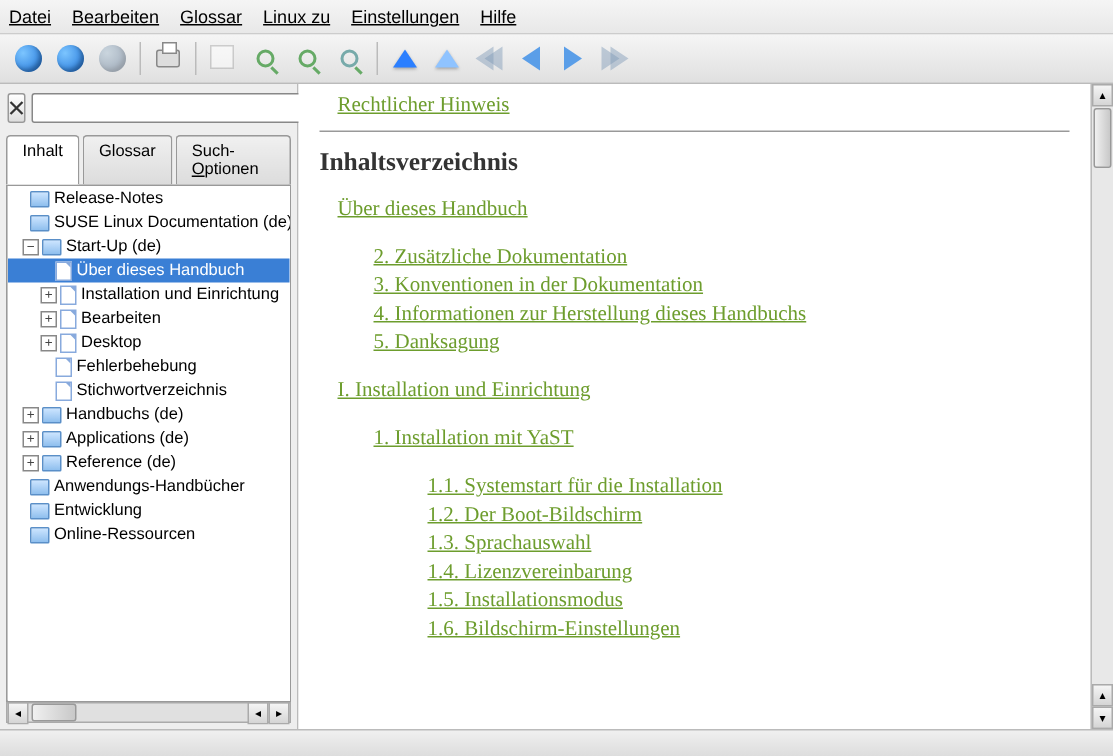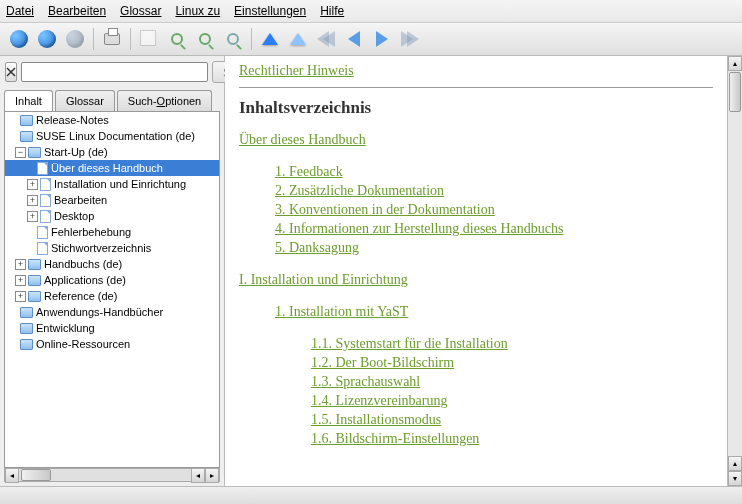--- a/index.html
+++ b/index.html
@@ -20,21 +20,21 @@
 .mag::after { content:''; position:absolute; bottom:-5px; right:-5px; width:6px; height:2px; background:#6a6; transform:rotate(45deg); }
 .mag.red { border-color:#7aa; }
 .tri { width:0; height:0; border-left:8px solid transparent; border-right:8px solid transparent; border-bottom:12px solid #2b7fff; filter: drop-shadow(0 1px 1px rgba(0,0,0,0.3)); }
 .tri.outline { border-bottom-color:#8fc3ff; }
 .arr { width:0; height:0; border-top:8px solid transparent; border-bottom:8px solid transparent; }
 .arr.left { border-right:12px solid #5a9ee8; }
 .arr.right { border-left:12px solid #5a9ee8; }
 .arr.dim { filter: grayscale(60%) opacity(0.45); }
 .dbl { display:flex; gap:-4px; }
 .main { flex:1; display:flex; min-height:0; }
-.sidebar { width:225px; background:#eee; border-right:1px solid #bbb; display:flex; flex-direction:column; }
+.sidebar { width:199px; background:#eee; border-right:1px solid #bbb; display:flex; flex-direction:column; }
 .searchrow { display:flex; align-items:center; gap:4px; padding:5px; }
 .closebtn { width:20px; height:20px; border:1px solid #999; background:linear-gradient(#fff,#ddd); display:flex; align-items:center; justify-content:center; border-radius:2px; }
 .searchbox { flex:1; height:20px; border:1px solid #888; background:#fff; border-radius:2px; padding:0 4px; }
 .searchbtn { height:22px; padding:0 10px; border:1px solid #aaa; background:linear-gradient(#f5f5f5,#e0e0e0); color:#888; border-radius:3px; }
 .tabs { display:flex; padding:2px 4px 0 4px; gap:2px; }
 .tab { padding:4px 10px; border:1px solid #999; border-bottom:none; background:linear-gradient(#f0f0f0,#dcdcdc); border-radius:3px 3px 0 0; font-size:11px; }
 .tab.active { background:#fff; position:relative; z-index:2; }
 .treewrap { flex:1; background:#fff; border:1px solid #999; margin:0 4px 18px 4px; overflow:auto; font-size:11px; }
 .treerow { display:flex; align-items:center; height:16px; white-space:nowrap; padding-left:2px; }
 .treerow.sel { background:#3a7fd5; color:#fff; }
@@ -42,21 +42,21 @@
 .noexp { width:13px; display:inline-block; flex-shrink:0; }
 .book { width:13px; height:11px; background:linear-gradient(#cde5ff,#8fbfee); border:1px solid #5a8fc8; border-radius:1px; margin-right:3px; flex-shrink:0; }
 .page { width:11px; height:13px; background:#fff; border:1px solid #88aadd; margin-right:3px; flex-shrink:0; position:relative; }
 .page::after { content:''; position:absolute; top:0; right:0; border-left:3px solid transparent; border-top:3px solid #88aadd; }
 .hscroll { position:absolute; bottom:4px; left:4px; right:4px; height:14px; background:#e0e0e0; border:1px solid #aaa; display:flex; align-items:center; }
 .content { flex:1; background:#fff; overflow:hidden; position:relative; display:flex; }
 .cbody { flex:1; overflow:auto; padding:4px 14px; font-family: serif; font-size:14px; }
 .cbody a { color:#6d9d2d; text-decoration:underline; }
 .cbody h2 { font-size:17px; margin:10px 0 14px 0; color:#333; font-weight:bold; }
 .cbody hr { margin:8px 0 4px 0; border:none; border-top:1px solid #999; }
-.cbody .lvl1 { margin:3px 0; }
+.cbody .lvl1 { margin:3px 12px; }
 .cbody .lvl2 { margin:3px 0 3px 36px; }
 .cbody .lvl3 { margin:3px 0 3px 72px; }
 .vscroll { width:15px; background:#e8e8e8; border-left:1px solid #bbb; display:flex; flex-direction:column; }
 .sbtn { height:15px; background:linear-gradient(#f5f5f5,#d5d5d5); border:1px solid #aaa; display:flex; align-items:center; justify-content:center; font-size:8px; }
 .thumb { background:linear-gradient(to right,#f0f0f0,#c8c8c8); border:1px solid #999; border-radius:2px; }
 .status { height:18px; background:linear-gradient(#f0f0f0,#ddd); border-top:1px solid #bbb; }
 .sidebar { position:relative; }
 .ind { display:inline-block; flex-shrink:0; }
 </style>
 </head>
@@ -234,21 +234,20 @@
     </div>
   </div>
 
   <div class="content">
     <div class="cbody">
       <div class="lvl1"><a href="#">Rechtlicher Hinweis</a></div>
       <hr>
       <h2>Inhaltsverzeichnis</h2>
       <div class="lvl1"><a href="#">Über dieses Handbuch</a></div>
       <div style="height:10px"></div>
-      <div class="lvl2"><a href="#">1. Feedback</a></div>
       <div class="lvl2"><a href="#">2. Zusätzliche Dokumentation</a></div>
       <div class="lvl2"><a href="#">3. Konventionen in der Dokumentation</a></div>
       <div class="lvl2"><a href="#">4. Informationen zur Herstellung dieses Handbuchs</a></div>
       <div class="lvl2"><a href="#">5. Danksagung</a></div>
       <div style="height:10px"></div>
       <div class="lvl1"><a href="#">I. Installation und Einrichtung</a></div>
       <div style="height:10px"></div>
       <div class="lvl2"><a href="#">1. Installation mit YaST</a></div>
       <div style="height:10px"></div>
       <div class="lvl3"><a href="#">1.1. Systemstart für die Installation</a></div>

